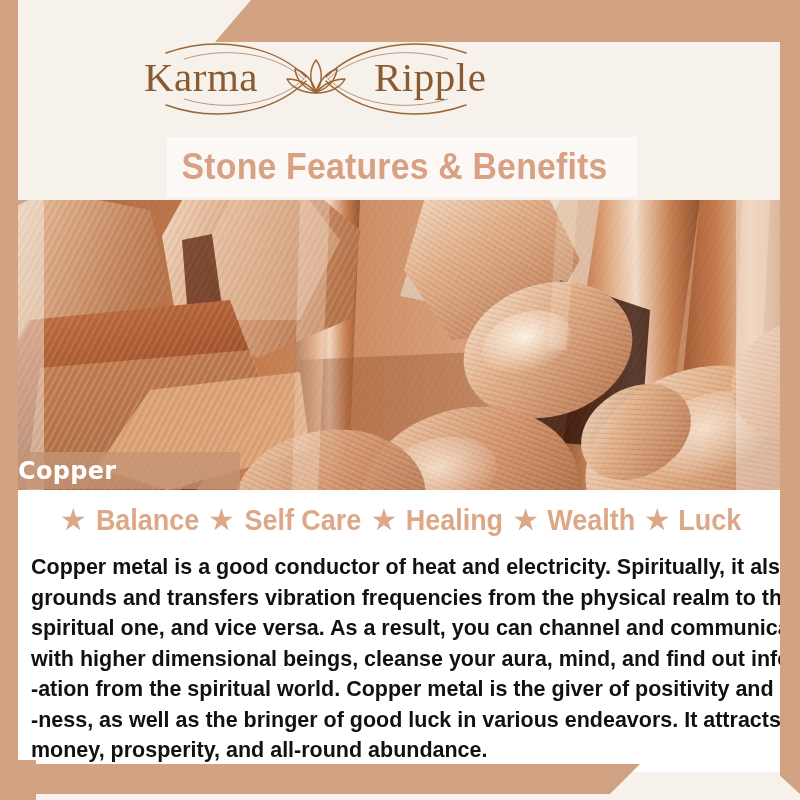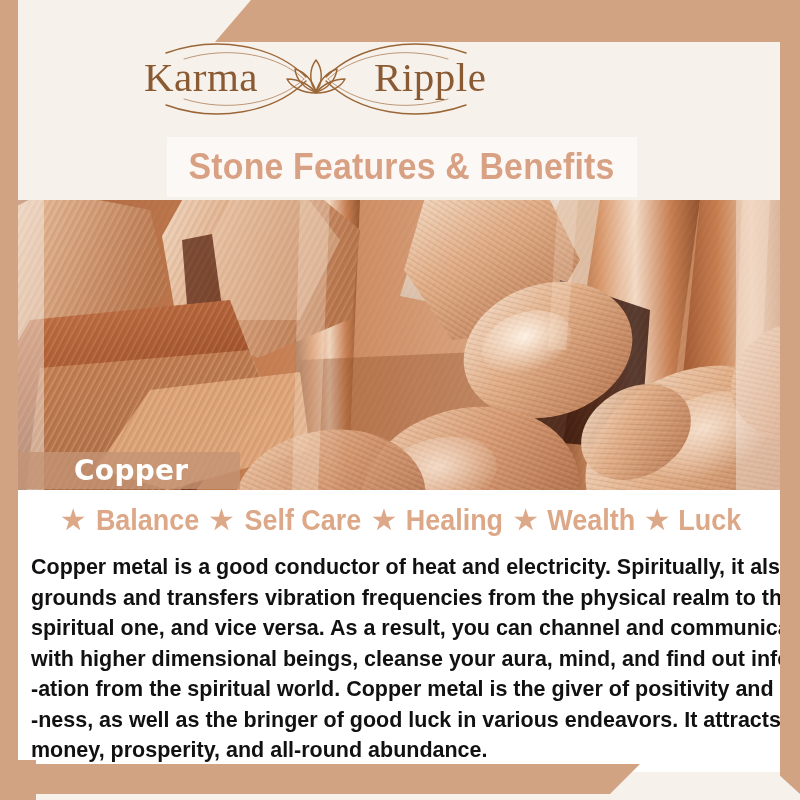--- a/index.html
+++ b/index.html
@@ -51,21 +51,21 @@
   .logo-svg{display:block;}
   .logo-text{
     font-family:"Liberation Serif", serif;
     font-size:41px;fill:#8A5A32;letter-spacing:.5px;
   }
 
   
   .banner{
     position:absolute;left:168px;top:138px;width:468px;height:58px;
     background:#FCF8F5;z-index:9;
-    display:flex;align-items:center;justify-content:center;
+    display:flex;align-items:center;justify-content:flex-start;
     box-shadow:0 0 0 1px rgba(255,255,255,.6);
   }
   .banner-title{
     font-family:"Liberation Sans Narrow","Liberation Sans",sans-serif;
     font-weight:700;font-size:36px;color:#D9A183;
     letter-spacing:.2px;white-space:nowrap;
     transform:scaleX(.94);transform-origin:center;
   }
 
   
@@ -84,23 +84,23 @@
     background:rgba(247,241,236,.40);z-index:4;
   }
 
   
   .caption-bar{
     position:absolute;left:18px;top:452px;width:222px;height:37px;
     background:rgba(196,147,116,.80);z-index:5;
     display:flex;align-items:center;
   }
   .caption-text{
-    color:#FFFFFF;font-size:28px;font-weight:700;
+    color:#FFFFFF;font-size:24px;font-weight:700;
     font-family:"DejaVu Sans",sans-serif;
-    margin-left:56px;letter-spacing:.3px;
+    letter-spacing:.3px;
   }
 
   
   .panel{
     position:absolute;left:18px;top:490px;width:762px;height:282px;
     background:#FFFFFF;z-index:5;
   }
 
   .features{
     position:absolute;left:0;top:14px;width:762px;

